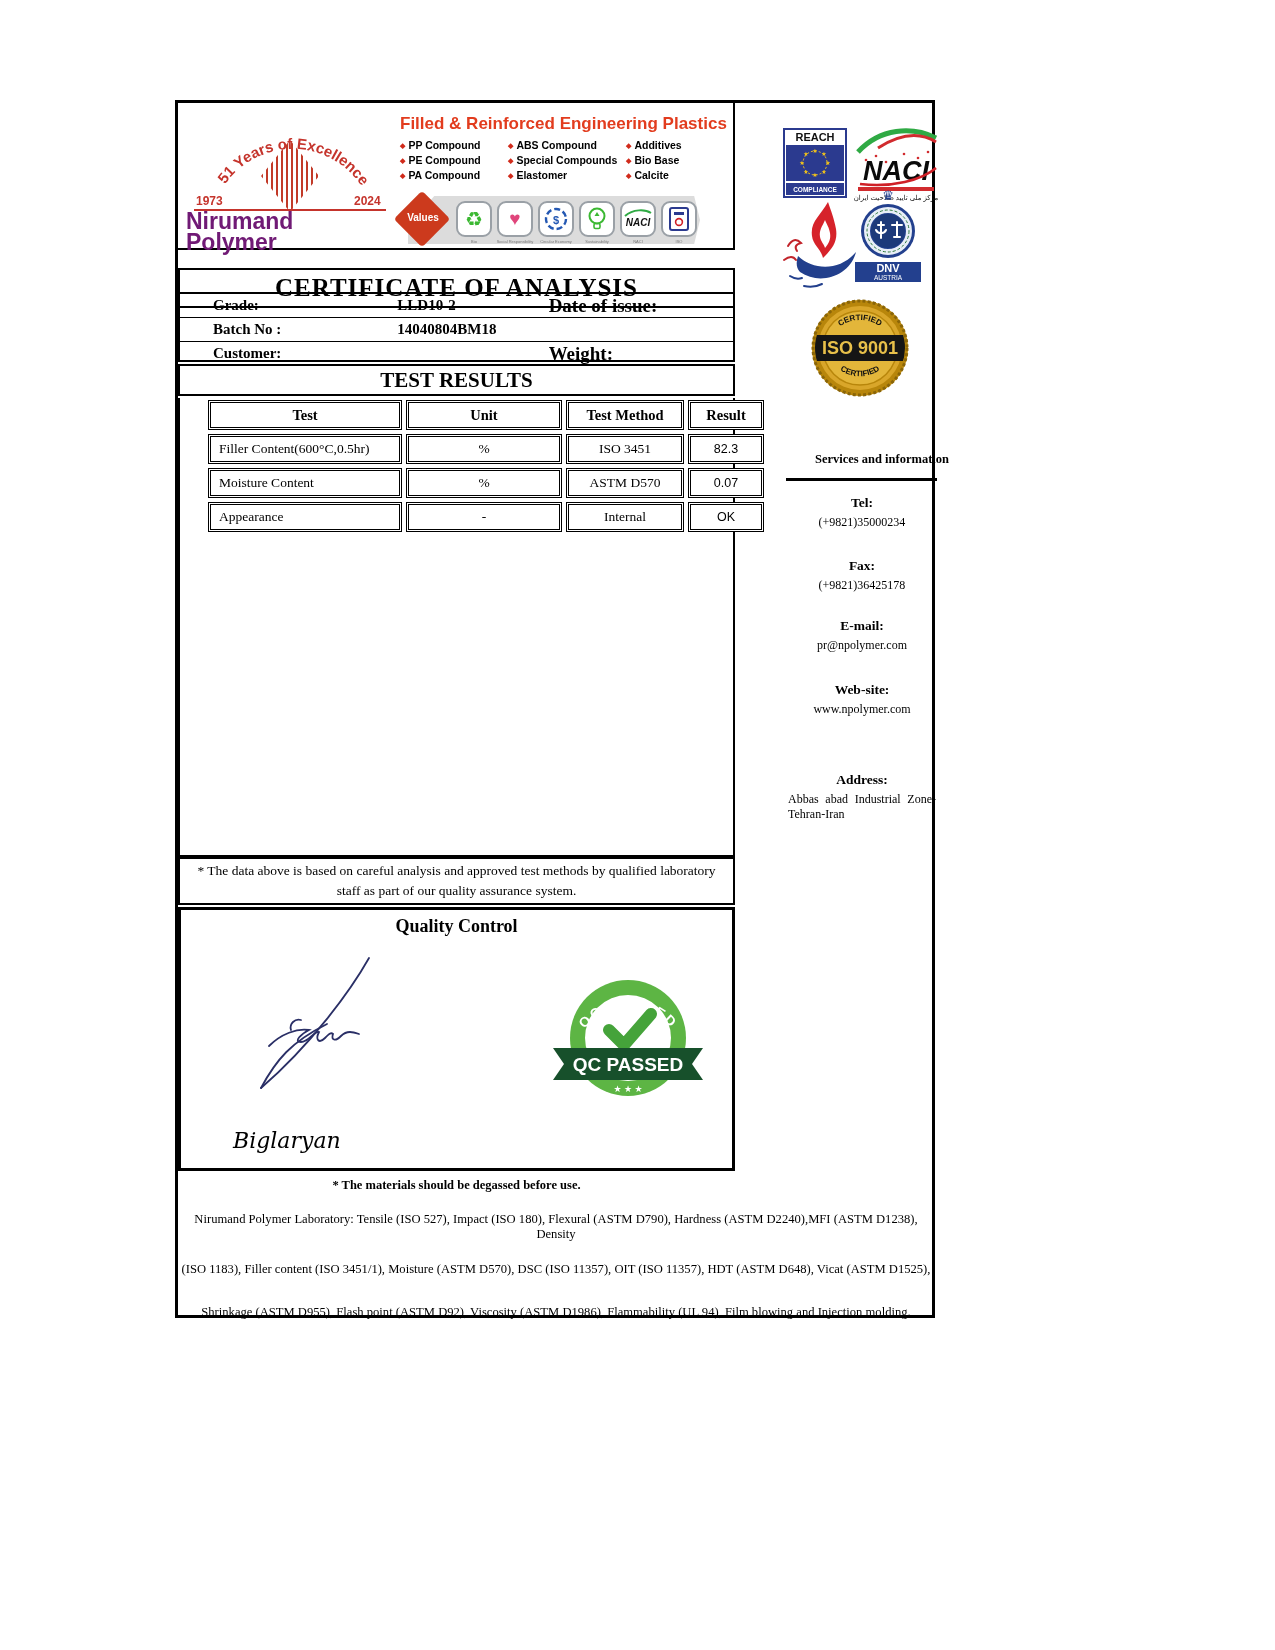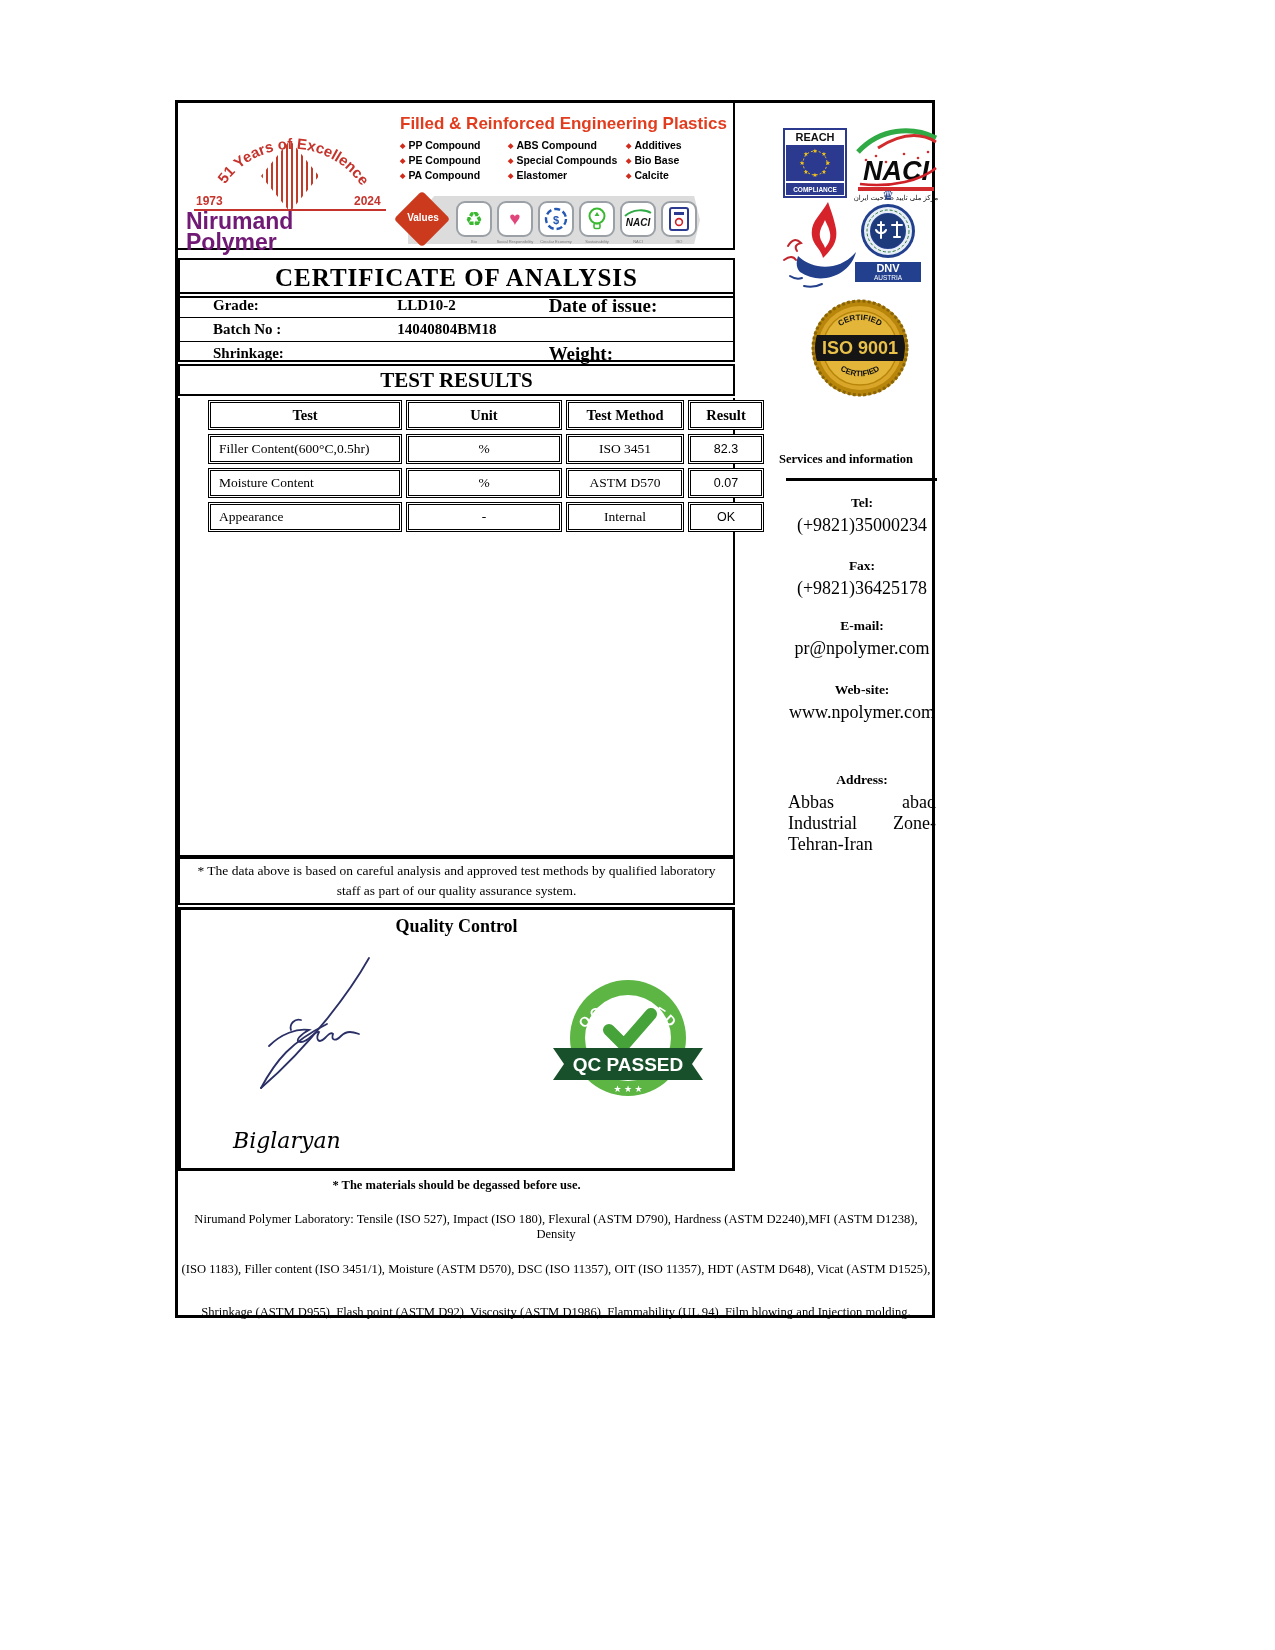--- a/index.html
+++ b/index.html
@@ -9,21 +9,21 @@
   .serif{font-family:"Liberation Serif",serif;}
   .b{font-weight:bold;}
   .ctr{text-align:center;}
 
   
   #doc-frame{left:175px;top:100px;width:760px;height:1218px;border:3px solid #000;}
 
   
   .lbox{left:178px;width:557px;border:2px solid #000;}
   #header-box{top:103px;height:147px;border-top:none;border-left:none;}
-  #cert-title-box{top:258px;height:40px;display:flex;align-items:center;justify-content:center;text-align:center;}
+  #cert-title-box{top:268px;height:40px;display:flex;align-items:center;justify-content:center;text-align:center;}
   #info-box{top:292px;height:70px;}
   .info-row{display:flex;height:23px;align-items:center;border-bottom:1px solid #000;}
   .info-row:last-child{border-bottom:none;}
   .info-cell-label{width:195px;padding-left:5px;font-weight:bold;font-size:15px;margin-left:28px;}
   .info-cell-value{width:160px;font-weight:bold;font-size:15px;}
   .info-cell-right{width:195px;font-weight:bold;font-size:19px;}
   #testresults-title-box{top:364px;height:32px;display:flex;align-items:center;justify-content:center;}
   #table-area{top:398px;height:459px;border-top:none;}
   #results-table{position:absolute;left:2px;top:2px;display:grid;
      grid-template-columns:194px 156px 118px 76px;grid-auto-rows:30px;gap:4px;padding-left:26px;}
@@ -64,22 +64,22 @@
      border-radius:4px;}
   #values-label{left:400px;top:212px;width:46px;text-align:center;color:#fff;font-weight:bold;
      font-size:10px;font-family:"Liberation Sans",sans-serif;}
   .vicon{top:201px;width:36px;height:36px;border:2px solid #9aa0a6;border-radius:9px;background:#fff;
      display:flex;align-items:center;justify-content:center;}
   .vcap{top:239px;width:44px;text-align:center;font-size:4px;color:#777;
      font-family:"Liberation Sans",sans-serif;}
 
   
   .rc-label{left:788px;width:148px;text-align:center;font-weight:bold;font-size:13.5px;}
-  .rc-value{left:788px;width:148px;text-align:center;font-size:18px;}
-  #services-heading{left:772px;top:452px;width:148px;text-align:center;font-weight:bold;font-size:12.5px;}
+  .rc-value{left:788px;width:148px;text-align:center;font-size:12px;}
+  #services-heading{left:808px;top:452px;width:148px;text-align:center;font-weight:bold;font-size:12.5px;}
   #services-rule{left:786px;top:478px;width:151px;height:3px;background:#000;}
   #address-value{text-align:justify;}
 
   svg text{font-family:"Liberation Sans",sans-serif;}
 </style>
 </head>
 <body>
 
 <div id="page">
 
@@ -180,21 +180,21 @@
       <div class="info-cell-label">Grade:</div>
       <div class="info-cell-value">LLD10-2</div>
       <div class="info-cell-right">Date of issue:</div>
     </div>
     <div class="info-row">
       <div class="info-cell-label">Batch No :</div>
       <div class="info-cell-value">14040804BM18</div>
       <div class="info-cell-right"></div>
     </div>
     <div class="info-row">
-      <div class="info-cell-label">Shrinkage:</div>
+      <div class="info-cell-label">Customer:</div>
       <div class="info-cell-value"></div>
       <div class="info-cell-right">Weight:</div>
     </div>
   </div>
 
   <div class="abs lbox" id="testresults-title-box">
     <span class="serif b" style="font-size:21px;">TEST RESULTS</span>
   </div>
 
   <div class="abs lbox" id="table-area">

